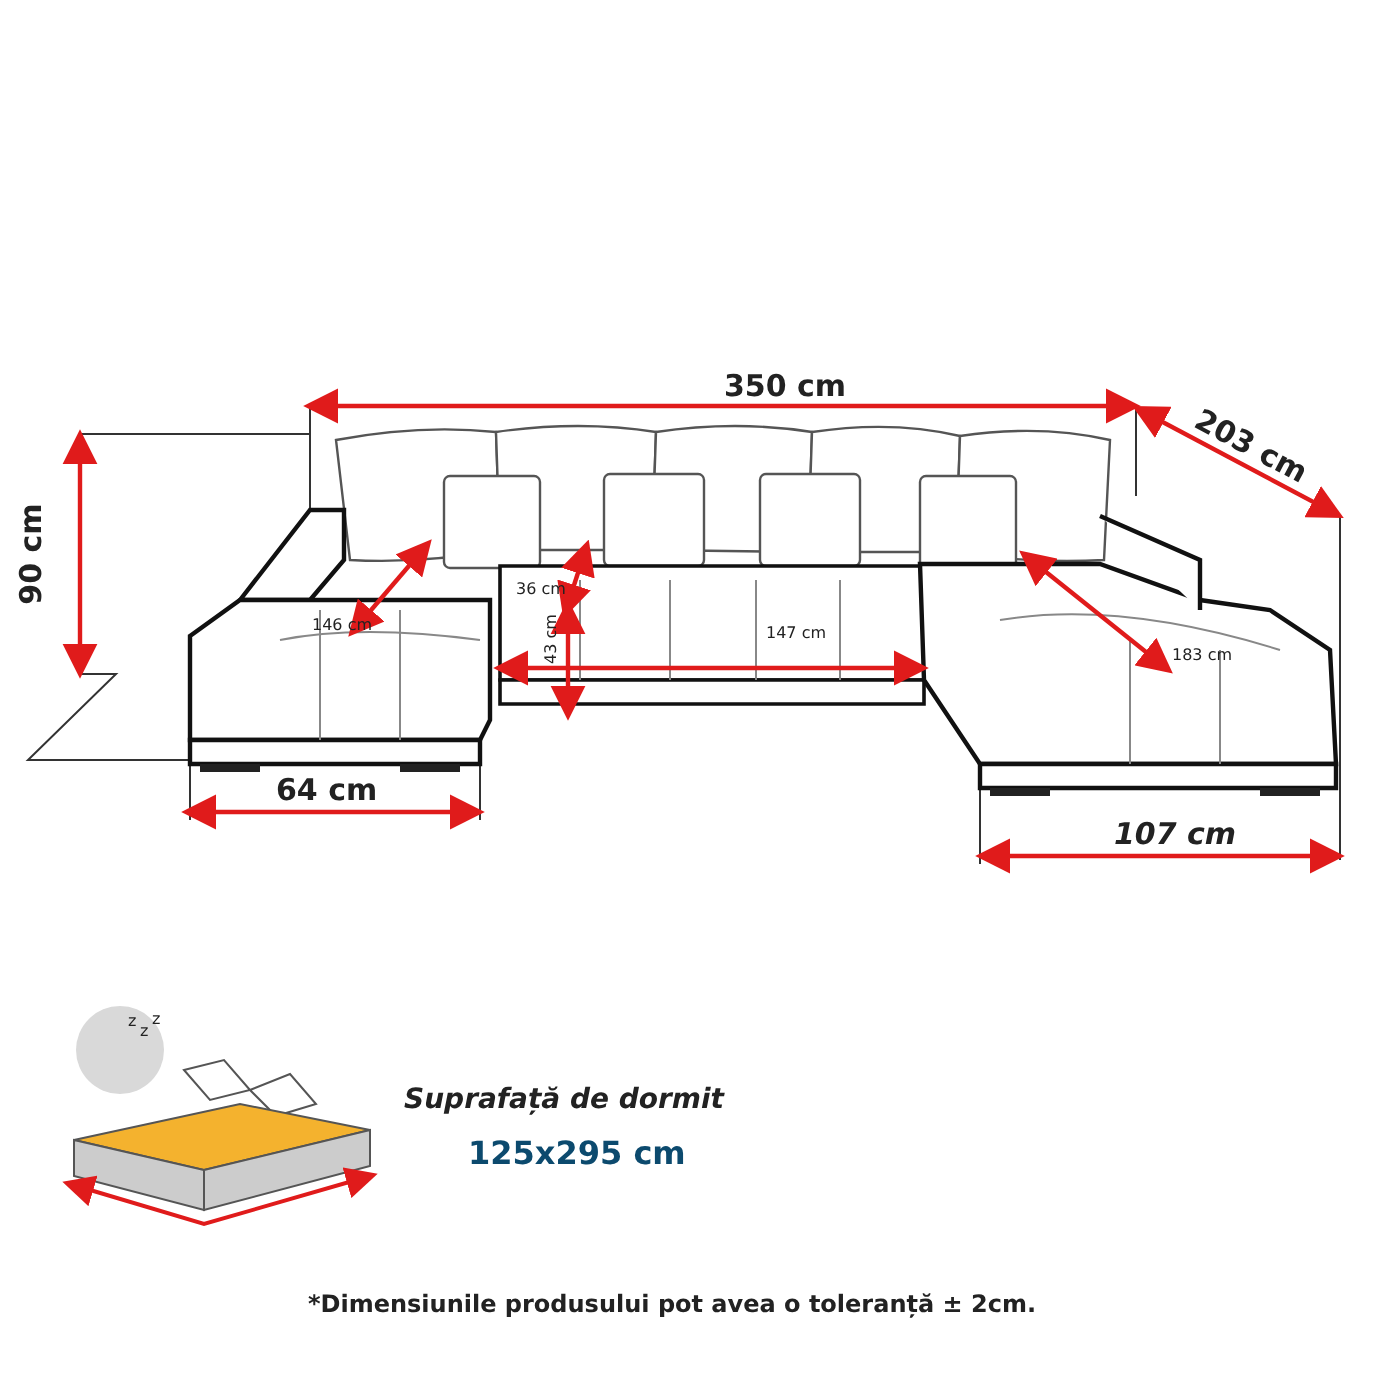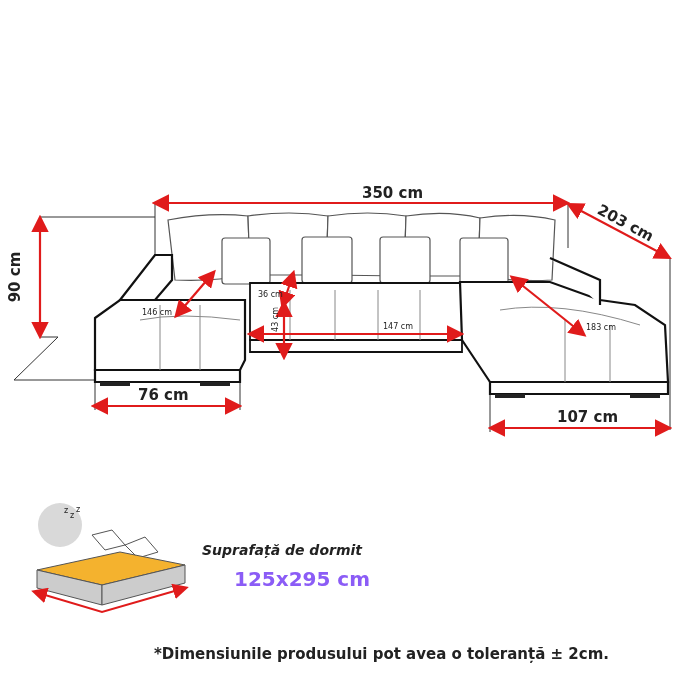--- a/index.html
+++ b/index.html
@@ -2,22 +2,22 @@
 <html><head>
 <meta charset="utf-8">
 <style>
   html,body{margin:0;padding:0;background:#ffffff;}
   body{width:700px;height:700px;position:relative;overflow:hidden;font-family:"DejaVu Sans","Liberation Sans",sans-serif;color:#222;}
   svg{position:absolute;left:0;top:0;}
   .lbl{position:absolute;white-space:nowrap;color:#222;}
   .big{font-size:15px;font-weight:600;}
   .small{font-size:8px;}
   .title{font-size:14px;font-weight:600;font-style:italic;}
-  .red{color:#8b5cf6;font-weight:700;font-size:20px;}
-  .note{font-size:15px;font-weight:600;}
+  .red{color:#0c4a6e;font-weight:700;font-size:16px;}
+  .note{font-size:12px;font-weight:600;}
 </style>
 </head>
 <body>
 
 <svg width="700" height="700" viewBox="0 0 700 700">
   <defs>
     <marker id="ar" markerWidth="8" markerHeight="8" refX="6" refY="4" orient="auto-start-reverse">
       <path d="M0,0 L8,4 L0,8 z" fill="#e01b1b"></path>
     </marker>
   </defs>
@@ -109,24 +109,24 @@
     <path d="M37,570 L120,552 L185,565 L102,585 Z" fill="#f4b22e" stroke="#555"></path>
     <path d="M37,570 L102,585 L102,605 L37,588 Z" fill="#ccc" stroke="#555"></path>
     <path d="M102,585 L185,565 L185,583 L102,605 Z" fill="#ccc" stroke="#555"></path>
     <path d="M35,592 L102,612 L185,588" stroke="#e01b1b" stroke-width="2" fill="none" marker-start="url(#ar)" marker-end="url(#ar)"></path>
   </g>
 </svg>
 
 <div class="lbl big" style="left:345px;top:184px;margin-left:17px;">350 cm</div>
 <div class="lbl big" style="left:595px;top:214px;transform:rotate(28deg);">203 cm</div>
 <div class="lbl big" style="left:-10px;top:268px;transform:rotate(-90deg);">90 cm</div>
-<div class="lbl big" style="left:138px;top:386px;">76 cm</div>
-<div class="lbl big" style="left:557px;top:408px;">107 cm</div>
-<div class="lbl small" style="left:142px;top:308px;">146 cm</div>
+<div class="lbl big" style="left:138px;top:386px;">64 cm</div>
+<div class="lbl big" style="left:557px;top:408px;font-style:italic;">107 cm</div>
+<div class="lbl small" style="left:156px;top:308px;">146 cm</div>
 <div class="lbl small" style="left:586px;top:323px;">183 cm</div>
-<div class="lbl small" style="left:383px;top:322px;">147 cm</div>
+<div class="lbl small" style="left:383px;top:312px;">147 cm</div>
 <div class="lbl small" style="left:258px;top:290px;">36 cm</div>
 <div class="lbl small" style="left:263px;top:315px;transform:rotate(-90deg);">43 cm</div>
 
 <div class="lbl title" style="left:202px;top:542px;">Suprafață de dormit</div>
 <div class="lbl red" style="left:234px;top:567px;">125x295 cm</div>
 
 <div class="lbl note" style="left:154px;top:645px;">*Dimensiunile produsului pot avea o toleranță ± 2cm.</div>
 
 </body></html>

